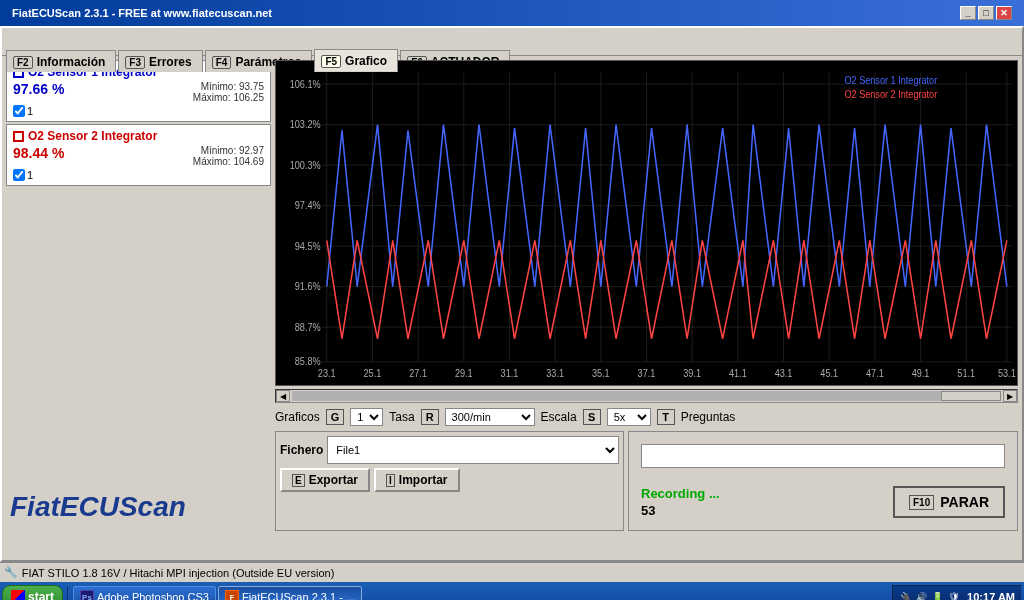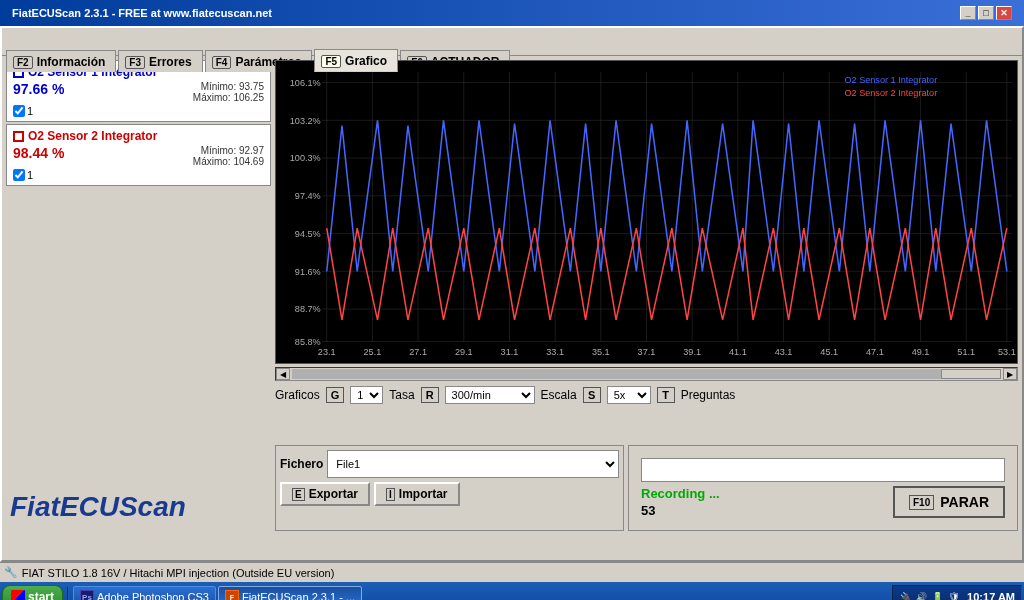--- a/index.html
+++ b/index.html
@@ -224,22 +224,21 @@
       background: white;
       padding: 1px 2px;
       font-size: 11px;
     }
     .ctrl-select-wide { width: 90px; }
 
     
     #bottom-panels {
       display: flex;
       gap: 4px;
-      height: 86px;
-      margin-top: 36px;
+      height: 100px;
     }
 
     #file-panel {
       flex: 1;
       border: 1px solid #888;
       background: #d4d0c8;
       padding: 4px;
       display: flex;
       flex-direction: column;
       gap: 4px;

